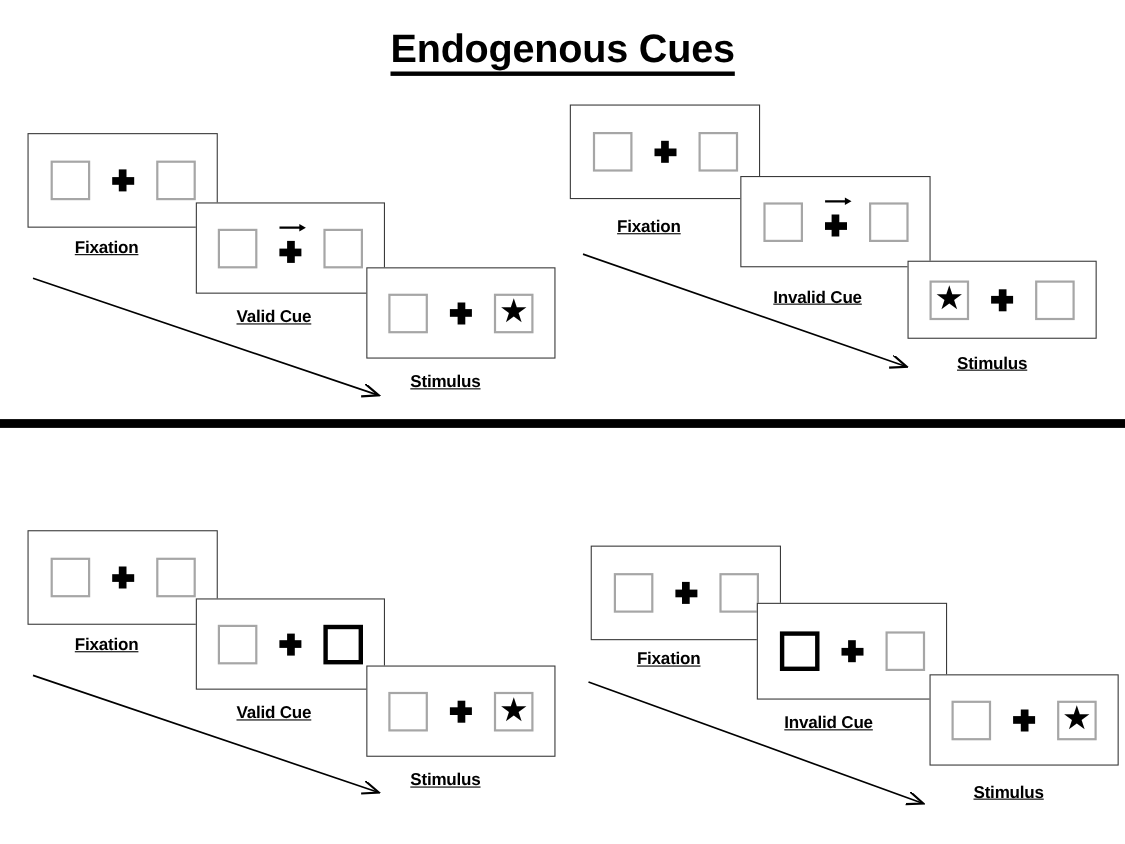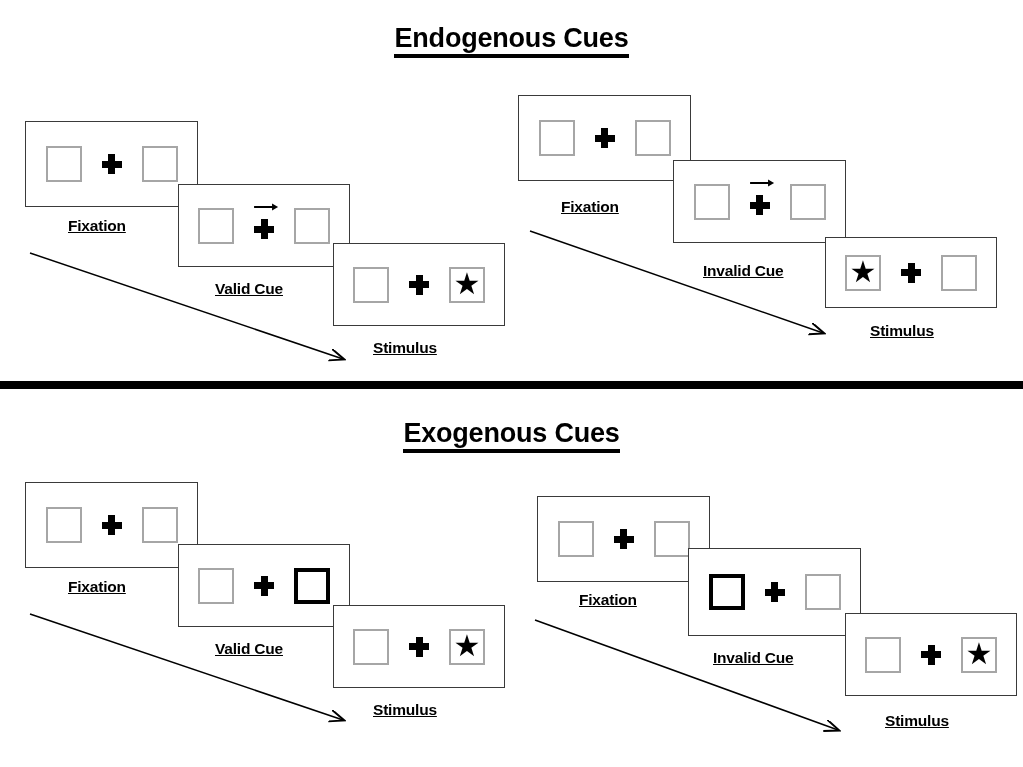--- a/index.html
+++ b/index.html
@@ -22,21 +22,21 @@
     left: 0;
     width: 1023px;
   }
   #section-endogenous { top: 0; height: 383px; }
   #section-exogenous  { top: 392px; height: 375px; }
 
   .section-title {
     position: absolute;
     width: 1023px;
     text-align: center;
-    font-size: 27px;
+    font-size: 36px;
     font-weight: bold;
     letter-spacing: -0.2px;
     white-space: nowrap;
   }
   .section-title span {
     border-bottom: 4px solid #000;
     padding-bottom: 1px;
   }
   #title-endogenous { top: 23px; }
   #title-exogenous  { top: 418px; }
@@ -242,23 +242,20 @@
     </div>
   </div>
   <div class="panel-label" style="left:870px; top:322px;">Stimulus</div>
 
 </div>
 
 <div class="divider"></div>
 
 <div class="section" id="section-exogenous">
 
-  <div class="section-title" id="title-exogenous" style="top:26px;">
-    <span>Exogenous Cues</span>
-  </div>
 
   <svg class="seq-arrow" style="left:25px; top:212px; width:330px; height:125px;" viewBox="0 0 330 125">
     <defs>
       <marker id="ah3" markerWidth="11" markerHeight="11" refX="9" refY="4" orient="auto">
         <path d="M0,0 L10,4 L0,8" fill="none" stroke="#000" stroke-width="1.3"></path>
       </marker>
     </defs>
     <line x1="5" y1="10" x2="318" y2="116" stroke="#000" stroke-width="1.5" marker-end="url(#ah3)"></line>
   </svg>
 

